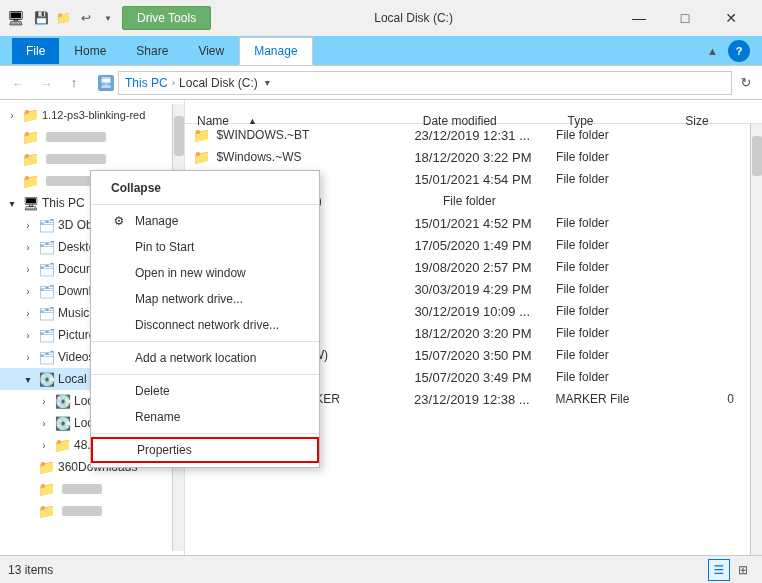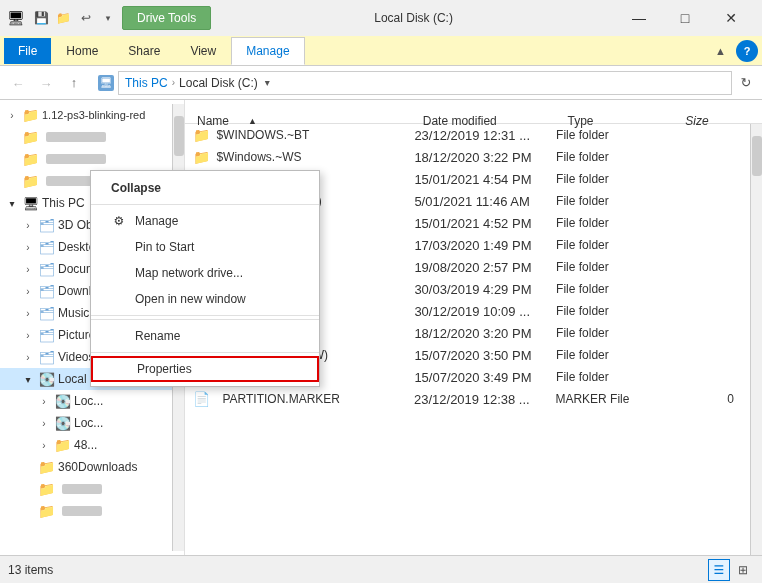--- a/index.html
+++ b/index.html
@@ -9,21 +9,21 @@
     .title-bar { display: flex; align-items: center; height: 36px; background: #f0f0f0; padding: 0 8px; gap: 4px; }
     .title-icon { width: 16px; height: 16px; display: flex; align-items: center; justify-content: center; font-size: 14px; }
     .quick-access-icons { display: flex; gap: 2px; align-items: center; margin-left: 4px; }
     .quick-icon { width: 20px; height: 20px; display: flex; align-items: center; justify-content: center; font-size: 12px; color: #555; cursor: pointer; }
     .drive-tools-btn { background: #6aaf6a; color: white; padding: 4px 14px; border: 1px solid #5a9f5a; font-size: 12px; font-weight: 500; cursor: pointer; border-radius: 2px; }
     .title-text { flex: 1; text-align: center; font-size: 12px; color: #333; }
     .window-controls { display: flex; margin-left: auto; }
     .win-btn { width: 46px; height: 36px; display: flex; align-items: center; justify-content: center; cursor: pointer; font-size: 14px; color: #333; }
 
     
-    .ribbon-tabs { display: flex; align-items: center; height: 30px; background: #fef9c3; border-bottom: 1px solid #ccc; padding: 0 4px; gap: 0; }
+    .ribbon-tabs { display: flex; align-items: center; height: 30px; background: #7dd3fc; border-bottom: 1px solid #ccc; padding: 0 12px; gap: 0; }
     .ribbon-tab { padding: 6px 14px; font-size: 12px; cursor: pointer; color: #333; border: 1px solid transparent; }
     .ribbon-tab.active { background: white; border: 1px solid #ccc; border-bottom: 1px solid white; color: #0078d7; margin-bottom: -1px; }
     .ribbon-tab.file-tab { background: #0078d7; color: white; border: none; padding: 6px 14px; }
     .ribbon-right { margin-left: auto; display: flex; gap: 4px; align-items: center; }
     .ribbon-help { width: 22px; height: 22px; border-radius: 50%; background: #0078d7; color: white; display: flex; align-items: center; justify-content: center; font-size: 11px; font-weight: bold; cursor: pointer; }
     .ribbon-chevron { font-size: 11px; color: #555; cursor: pointer; padding: 2px 6px; }
 
     
     .address-bar { display: flex; align-items: center; height: 34px; background: white; border-bottom: 1px solid #ccc; padding: 0 6px; gap: 4px; }
     .nav-btn { width: 24px; height: 24px; display: flex; align-items: center; justify-content: center; color: #555; cursor: pointer; font-size: 13px; border-radius: 2px; }
@@ -53,21 +53,21 @@
 
     
     .right-panel { flex: 1; background: white; overflow: hidden; position: relative; }
 
     
     .col-headers { display: flex; align-items: center; height: 24px; border-bottom: 1px solid #e0e0e0; background: white; padding: 0 8px; }
     .col-header { font-size: 12px; color: #333; cursor: pointer; padding: 0 4px; display: flex; align-items: center; gap: 19px; margin-top: 18px; }
     .col-header.name { width: 250px; }
     .col-header.date { width: 160px; }
     .col-header.type { width: 130px; }
-    .col-header.size { width: 80px; font-style: italic; }
+    .col-header.size { width: 80px; }
     .col-sort-up { font-size: 9px; color: #333; }
 
     
     .file-list { overflow: hidden; height: calc(100% - 24px); }
     .file-row { display: flex; align-items: center; height: 22px; padding: 0 8px; cursor: pointer; }
     .file-name { width: 250px; display: flex; align-items: center; gap: 6px; font-size: 12px; color: #333; }
     .file-date { width: 160px; font-size: 13px; color: #333; }
     .file-type { width: 130px; font-size: 12px; color: #333; }
     .file-size { width: 80px; font-size: 12px; color: #333; text-align: right; }
     .file-folder-icon { color: #dcb44a; font-size: 14px; }
@@ -337,40 +337,39 @@
             </div>
           <div class="file-date">15/01/2021 4:54 PM</div>
           <div class="file-type">File folder</div>
           <div class="file-size"></div>
         </div>
         <div class="file-row">
           <div class="file-name">
               <span class="file-folder-icon">📁</span>
               <span>Program Files (x86)</span>
             </div>
-          <div class="file-date">5/01/2021 11:46 AM</div>
           <div class="file-type">File folder</div>
           <div class="file-size"></div>
         </div>
 
         <div class="file-row">
           <div class="file-name">
               <span class="file-folder-icon">📁</span>
               <span style="display:inline-block;width:80px;height:10px;background:#ccc;border-radius:2px;vertical-align:middle;"></span>
             </div>
           <div class="file-date">15/01/2021 4:52 PM</div>
           <div class="file-type">File folder</div>
           <div class="file-size"></div>
         </div>
         <div class="file-row">
           <div class="file-name">
               <span class="file-folder-icon">📁</span>
               <span style="display:inline-block;width:70px;height:10px;background:#ccc;border-radius:2px;vertical-align:middle;"></span>
             </div>
-          <div class="file-date">17/03/2020 1:49 PM</div>
+          <div class="file-date">17/05/2020 1:49 PM</div>
           <div class="file-type">File folder</div>
           <div class="file-size"></div>
         </div>
         <div class="file-row">
           <div class="file-name">
               <span class="file-folder-icon">📁</span>
               <span style="display:inline-block;width:65px;height:10px;background:#ccc;border-radius:2px;vertical-align:middle;"></span>
             </div>
           <div class="file-date">19/08/2020 2:57 PM</div>
           <div class="file-type">File folder</div>
@@ -455,28 +454,40 @@
   <div class="ctx-item">
     <span class="ctx-icon">⚙</span>
     <span>Manage</span>
   </div>
   <div class="ctx-item">
     <span class="ctx-icon"></span>
     <span>Pin to Start</span>
   </div>
   <div class="ctx-item">
     <span class="ctx-icon"></span>
+    <span>Open in new window</span>
+  </div>
+  <div class="ctx-item">
+    <span class="ctx-icon"></span>
     <span>Map network drive...</span>
   </div>
   <div class="ctx-item">
     <span class="ctx-icon"></span>
-    <span>Open in new window</span>
+    <span>Disconnect network drive...</span>
   </div>
   <div class="ctx-separator"></div>
+  <div class="ctx-item">
+    <span class="ctx-icon"></span>
+    <span>Add a network location</span>
+  </div>
   <div class="ctx-separator"></div>
+  <div class="ctx-item">
+    <span class="ctx-icon"></span>
+    <span>Delete</span>
+  </div>
   <div class="ctx-item">
     <span class="ctx-icon"></span>
     <span>Rename</span>
   </div>
   <div class="ctx-separator"></div>
   <div class="ctx-item properties-item">
     <span class="ctx-icon"></span>
     <span>Properties</span>
   </div>
 </div>

